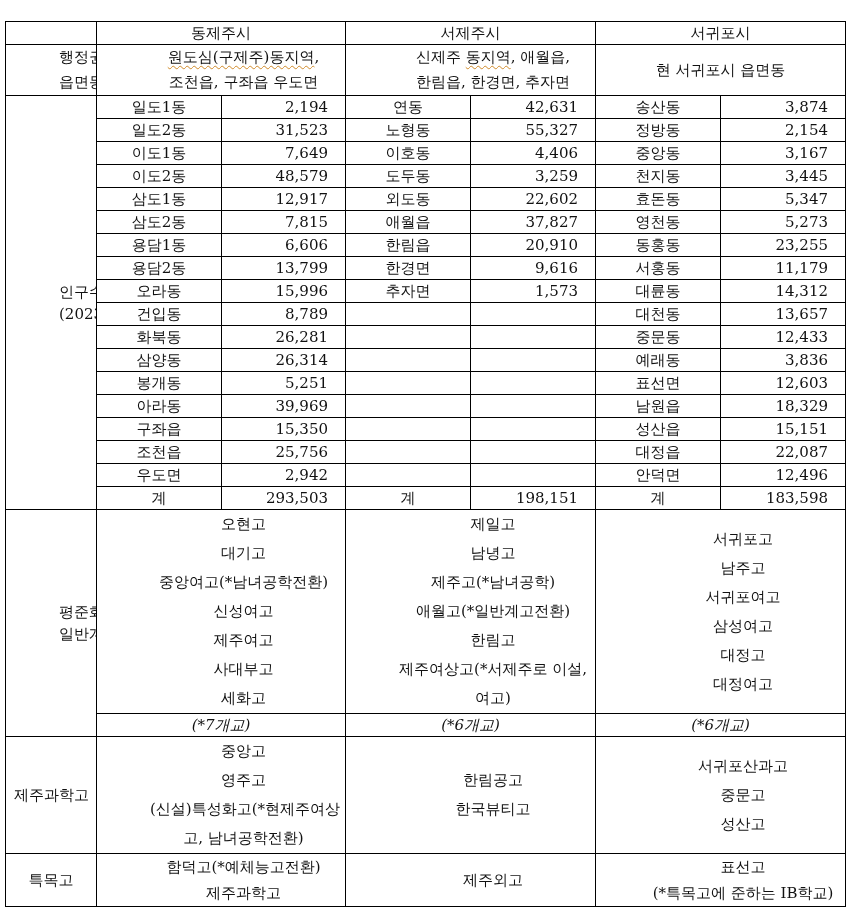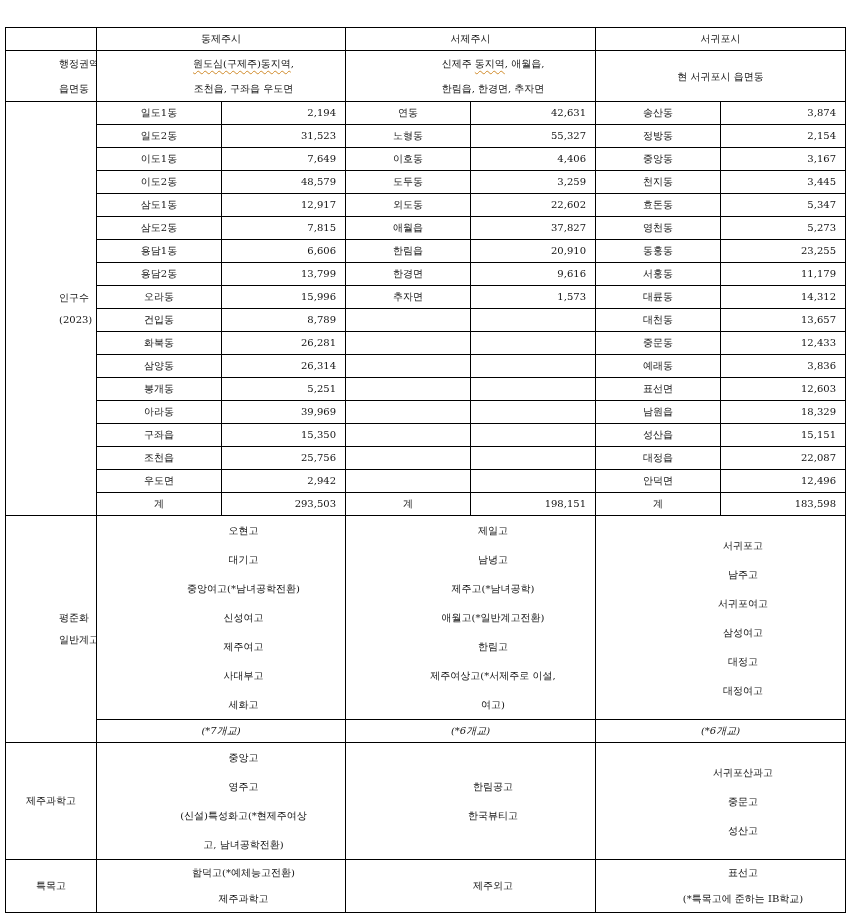--- a/index.html
+++ b/index.html
@@ -1,22 +1,22 @@
 <!DOCTYPE html>
 <html><head>
 <meta charset="utf-8">
 <style>
   html, body { margin: 0; padding: 0; background: #ffffff; }
   body { width: 850px; height: 914px; position: relative; overflow: hidden;
          font-family: "DejaVu Serif", "Liberation Serif", serif; color: #111; }
-  table { position: absolute; left: 5px; top: 27px; border-collapse: collapse; table-layout: fixed;
-          width: 840px; font-size: 10px; }
+  table { position: absolute; left: 5px; top: 21px; border-collapse: collapse; table-layout: fixed;
+          width: 840px; font-size: 15px; }
   td { border: 1.5px solid #000; padding: 0 8px; text-align: center; vertical-align: middle;
        line-height: 22px; white-space: nowrap; overflow: hidden; }
-  td.num { text-align: right; padding-right: 9px; }
+  td.num { text-align: right; padding-right: 17px; }
   .header td { height: 22px; }
   .sub td { height: 50px; line-height: 25px; }
   .pop td { height: 22px; }
   .list { line-height: 29px; }
   .count td { height: 22px; font-style: italic; }
   .wavy { text-decoration: underline wavy #d08a2a; text-decoration-thickness: 1px; text-underline-offset: 3px; text-align: center; }
   .line { display: block; margin-left: 45px; }
 </style>
 </head>
 <body>

